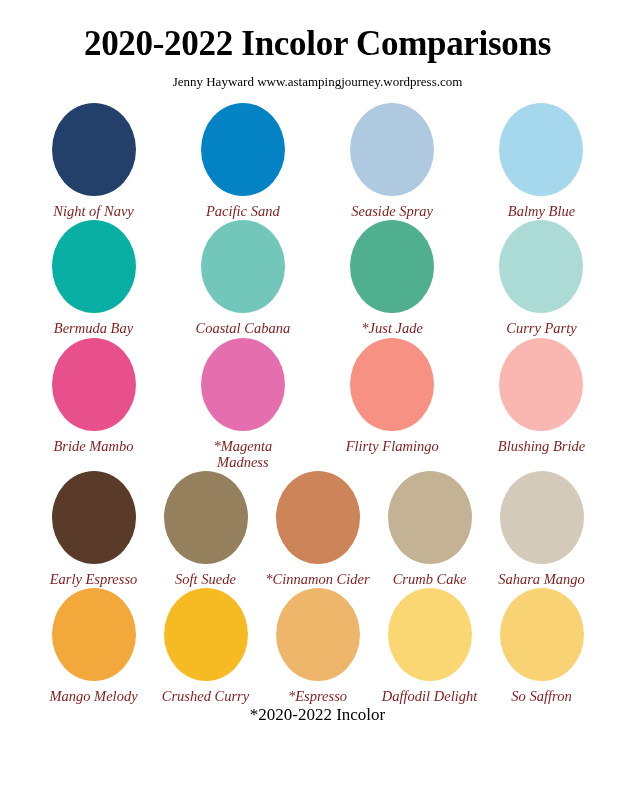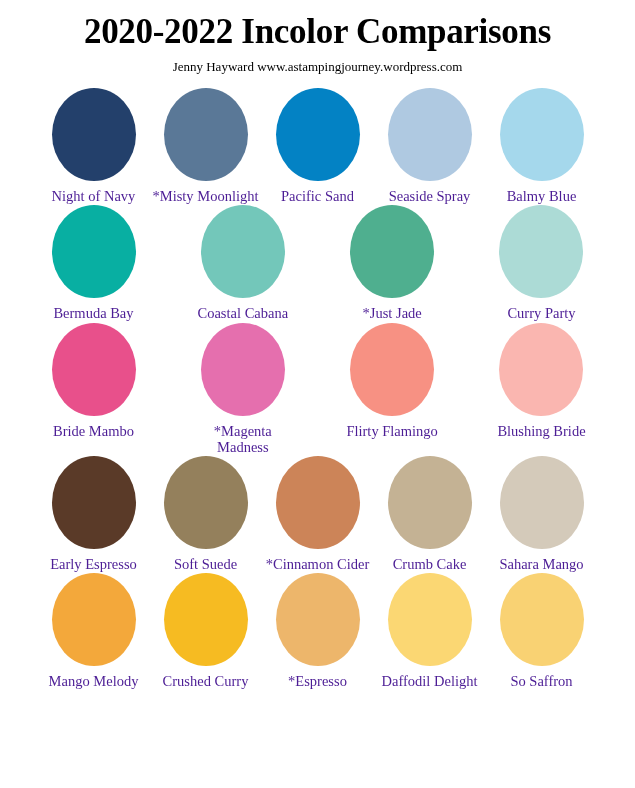--- a/index.html
+++ b/index.html
@@ -23,21 +23,21 @@
   }
   .header {
     text-align: center;
     padding-top: 14px;
   }
   .title {
     font-size: 35px;
     font-weight: bold;
     letter-spacing: -0.3px;
     line-height: 1.05;
-    margin: 0;
+    margin: 12px;
     white-space: nowrap;
   }
   .subtitle {
     font-size: 13px;
     font-weight: normal;
     margin: 9px 0 0 0;
     line-height: 1.1;
     white-space: nowrap;
   }
   .grid {
@@ -62,21 +62,22 @@
     height: 93px;
     border-radius: 50%;
     display: block;
   }
   .swatch-label {
     font-size: 14.5px;
     line-height: 1.12;
     text-align: center;
     margin-top: 7px;
     width: 106px;
-    color: #4c1d95;
+    color: #7f1d1d;
+    font-style: italic;
   }
   .footnote {
     text-align: center;
     font-size: 17px;
     margin-top: 2px;
     line-height: 1.1;
   }
 </style>
 </head>
 <body>
@@ -86,24 +87,20 @@
   <div class="header">
     <h1 class="title">2020-2022 Incolor Comparisons</h1>
     <p class="subtitle">Jenny Hayward www.astampingjourney.wordpress.com</p>
   </div>
 
   <div class="grid" id="grid">
       <div class="row">
         <div class="cell">
           <div class="swatch" style="background-color: rgb(35, 64, 107);"></div>
           <div class="swatch-label">Night of Navy</div>
-        </div>
-        <div class="cell">
-          <div class="swatch" style="background-color: rgb(90, 120, 151);"></div>
-          <div class="swatch-label">*Misty Moonlight</div>
         </div>
         <div class="cell">
           <div class="swatch" style="background-color: rgb(3, 130, 196);"></div>
           <div class="swatch-label">Pacific Sand</div>
         </div>
         <div class="cell">
           <div class="swatch" style="background-color: rgb(175, 201, 225);"></div>
           <div class="swatch-label">Seaside Spray</div>
         </div>
         <div class="cell">
@@ -186,14 +183,15 @@
           <div class="swatch" style="background-color: rgb(251, 215, 115);"></div>
           <div class="swatch-label">Daffodil Delight</div>
         </div>
         <div class="cell">
           <div class="swatch" style="background-color: rgb(249, 210, 115);"></div>
           <div class="swatch-label">So Saffron</div>
         </div>
       </div>
     </div>
 
+  <div class="footnote">*2020-2022 Incolor</div>
 
 </div>
 
 </body></html>

